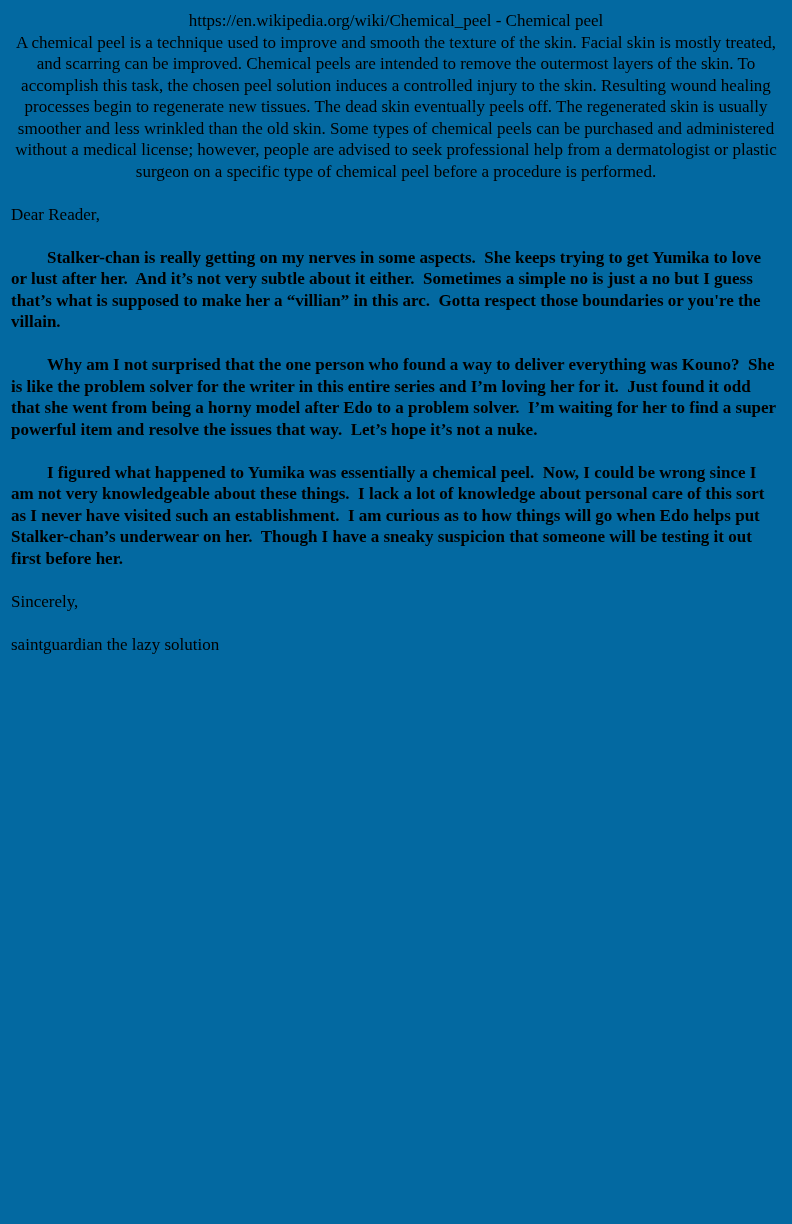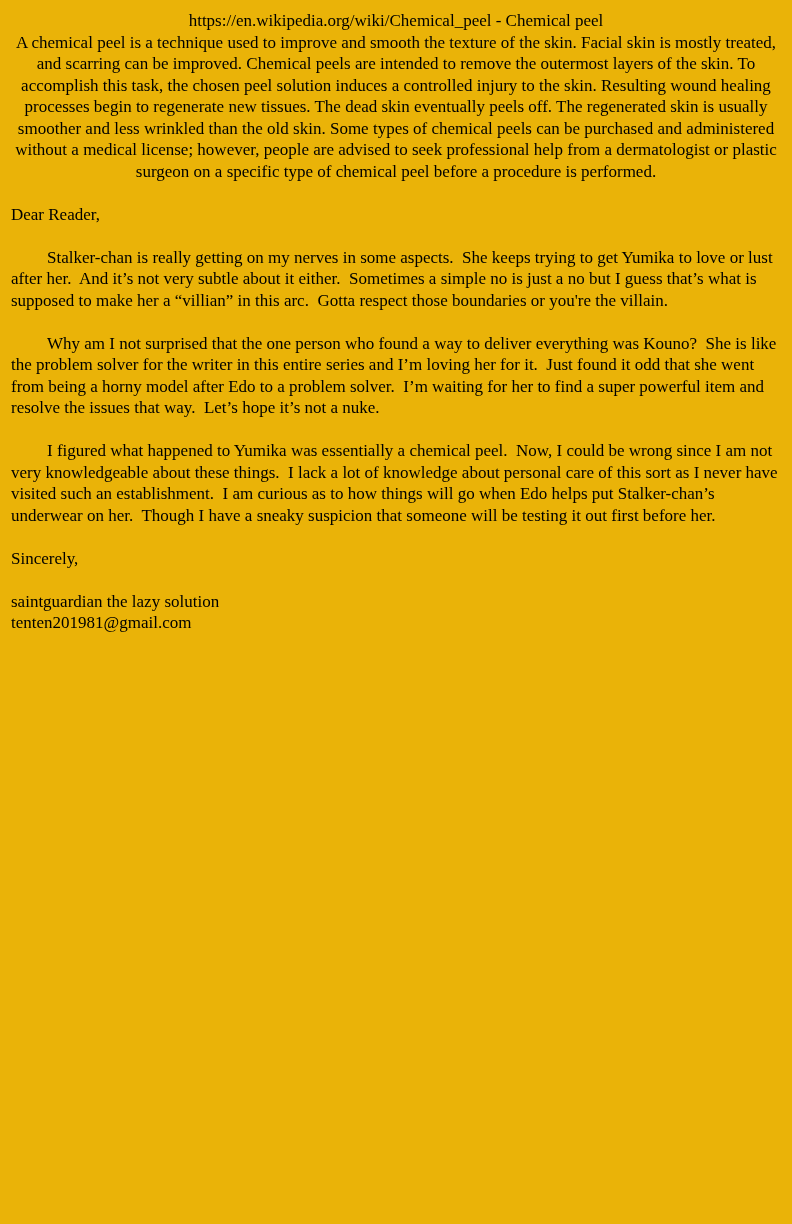--- a/index.html
+++ b/index.html
@@ -5,40 +5,41 @@
   html, body {
     margin: 0;
     padding: 0;
     background: #ffffff;
   }
   .page {
     position: relative;
     width: 792px;
     height: 1224px;
     box-sizing: border-box;
-    background: #eab308;
+    background: #0369a1;
     color: #000000;
     font-family: "Liberation Serif", "DejaVu Serif", serif;
     font-size: 17px;
     line-height: 21.5px;
     padding: 10px 11px;
     overflow: hidden;
   }
   .page p {
     margin: 0 0 21.5px 0;
     white-space: pre-wrap;
   }
   .centered {
     text-align: center;
   }
   .tight {
     margin-bottom: 0 !important;
   }
   .indent {
     text-indent: 36px;
+    font-weight: bold;
   }
 </style>
 </head>
 <body>
 
 <div class="page">
 
   <header>
     <p class="centered tight">https://en.wikipedia.org/wiki/Chemical_peel - Chemical peel</p>
     <p class="centered">A chemical peel is a technique used to improve and smooth the texture of the skin. Facial skin is mostly treated, and scarring can be improved. Chemical peels are intended to remove the outermost layers of the skin. To accomplish this task, the chosen peel solution induces a controlled injury to the skin. Resulting wound healing processes begin to regenerate new tissues. The dead skin eventually peels off. The regenerated skin is usually smoother and less wrinkled than the old skin. Some types of chemical peels can be purchased and administered without a medical license; however, people are advised to seek professional help from a dermatologist or plastic surgeon on a specific type of chemical peel before a procedure is performed.</p>
@@ -51,16 +52,15 @@
 
     <p class="indent">Why am I not surprised that the one person who found a way to deliver everything was Kouno?  She is like the problem solver for the writer in this entire series and I’m loving her for it.  Just found it odd that she went from being a horny model after Edo to a problem solver.  I’m waiting for her to find a super powerful item and resolve the issues that way.  Let’s hope it’s not a nuke.</p>
 
     <p class="indent">I figured what happened to Yumika was essentially a chemical peel.  Now, I could be wrong since I am not very knowledgeable about these things.  I lack a lot of knowledge about personal care of this sort as I never have visited such an establishment.  I am curious as to how things will go when Edo helps put Stalker-chan’s underwear on her.  Though I have a sneaky suspicion that someone will be testing it out first before her.</p>
 
 
     <p>Sincerely,</p>
 
     <p class="tight">saintguardian the lazy solution</p>
 
-    <p>tenten201981@gmail.com</p>
   </main>
 
 </div>
 
 </body></html>

